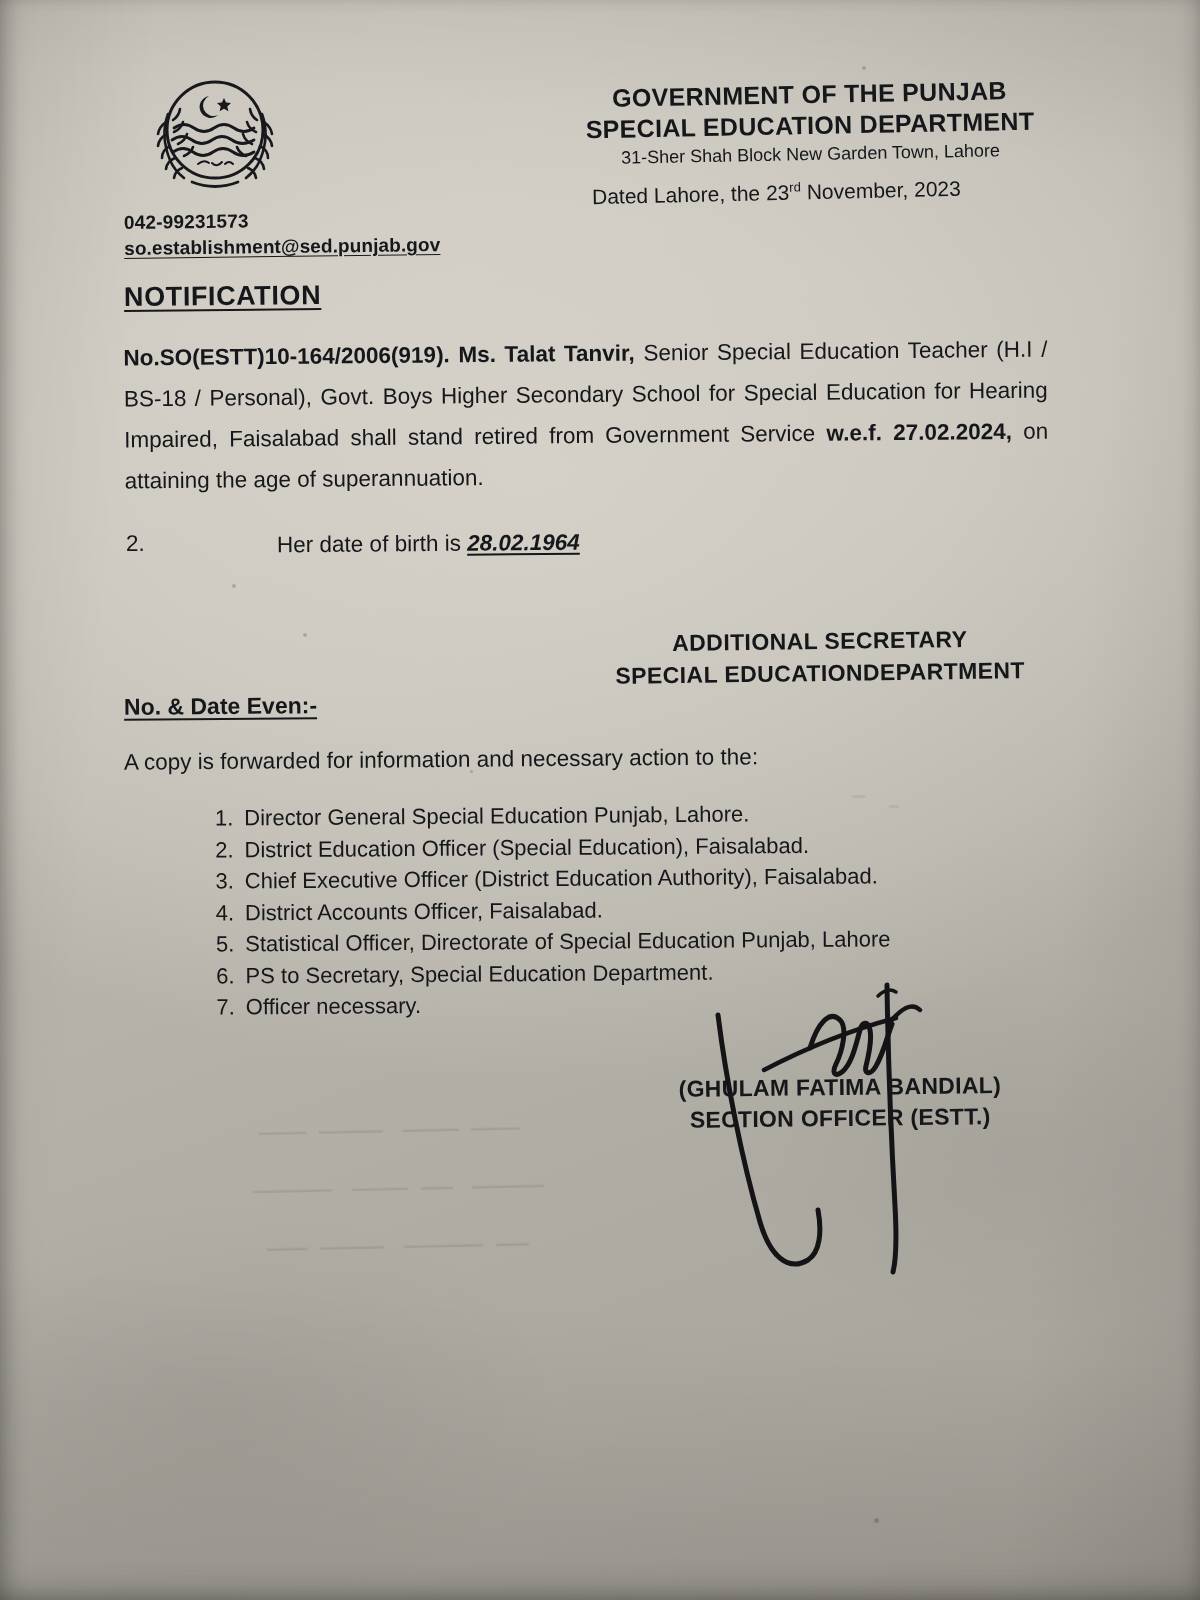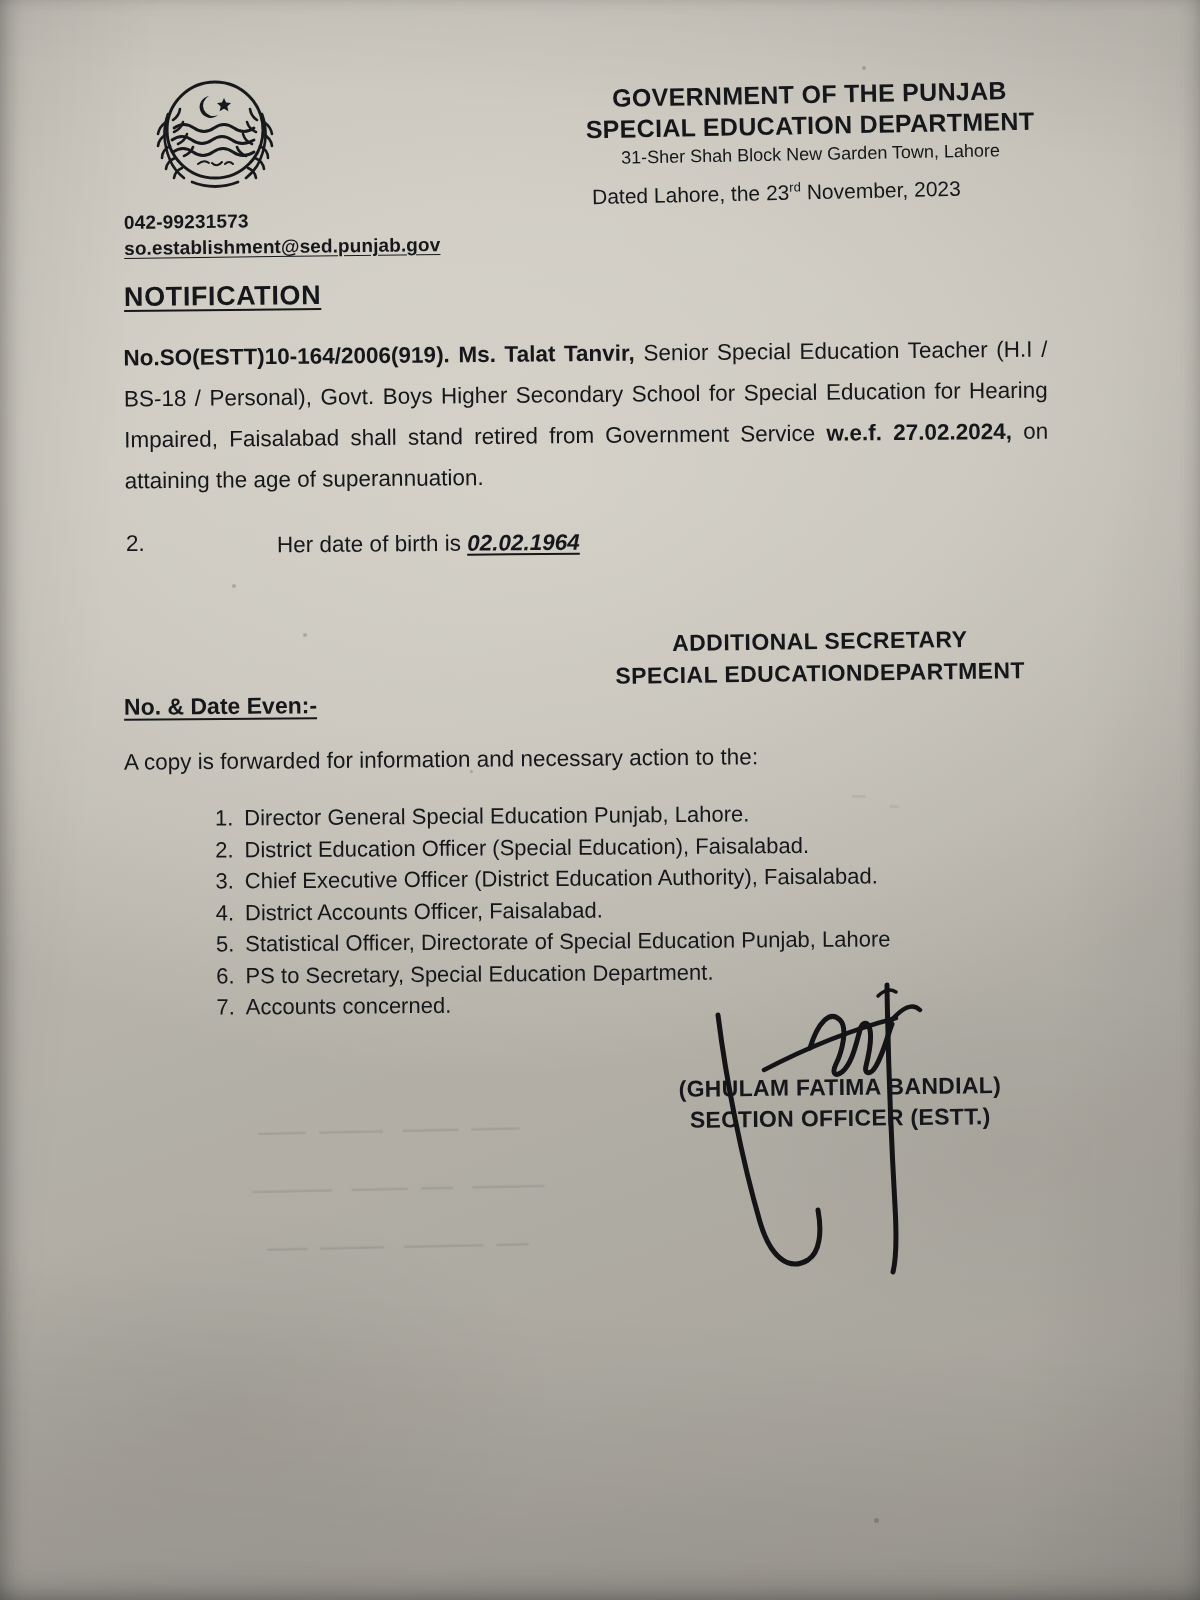--- a/index.html
+++ b/index.html
@@ -307,21 +307,21 @@
 
     <div id="notif-title">NOTIFICATION</div>
 
     <div id="para1">
       <b>No.SO(ESTT)10-164/2006(919).</b>
       <b>Ms. Talat Tanvir,</b><span> Senior Special Education Teacher (H.I / BS-18 / Personal), Govt. Boys Higher Secondary School for Special Education for Hearing Impaired, Faisalabad shall stand retired from Government Service </span><b>w.e.f. 27.02.2024,</b><span> on attaining the age of superannuation.</span>
     </div>
 
     <div id="clause2-num">2.</div>
     <div id="clause2-text">
-      <span>Her date of birth is </span><span class="dob">02.02.1964</span>
+      <span>Her date of birth is </span><span class="dob">28.02.1964</span>
     </div>
 
     <div id="sigblock">
       <div>ADDITIONAL SECRETARY</div>
       <div>SPECIAL EDUCATIONDEPARTMENT</div>
     </div>
 
     <div id="no-date-even">No. &amp; Date Even:-</div>
     <div id="fwd-line">A copy is forwarded for information and necessary action to the:</div>
 
@@ -345,21 +345,21 @@
       <div class="row">
         <span class="num">5.</span>
         <span>Statistical Officer, Directorate of Special Education Punjab, Lahore</span>
       </div>
       <div class="row">
         <span class="num">6.</span>
         <span>PS to Secretary, Special Education Department.</span>
       </div>
       <div class="row">
         <span class="num">7.</span>
-        <span>Accounts concerned.</span>
+        <span>Officer necessary.</span>
       </div>
     </div>
 
     <div id="signature">
       <svg viewBox="0 0 300 340" width="300" height="340">
         <g fill="none" stroke="#141416" stroke-linecap="round" stroke-linejoin="round">
 
           <path d="M28 55 C36 120, 52 200, 70 262 C80 296, 98 312, 118 300 C130 292, 132 272, 128 250" stroke-width="5"></path>
 
           <path d="M197 25 C198 95, 201 175, 205 246 C207 282, 206 300, 203 312" stroke-width="5"></path>

